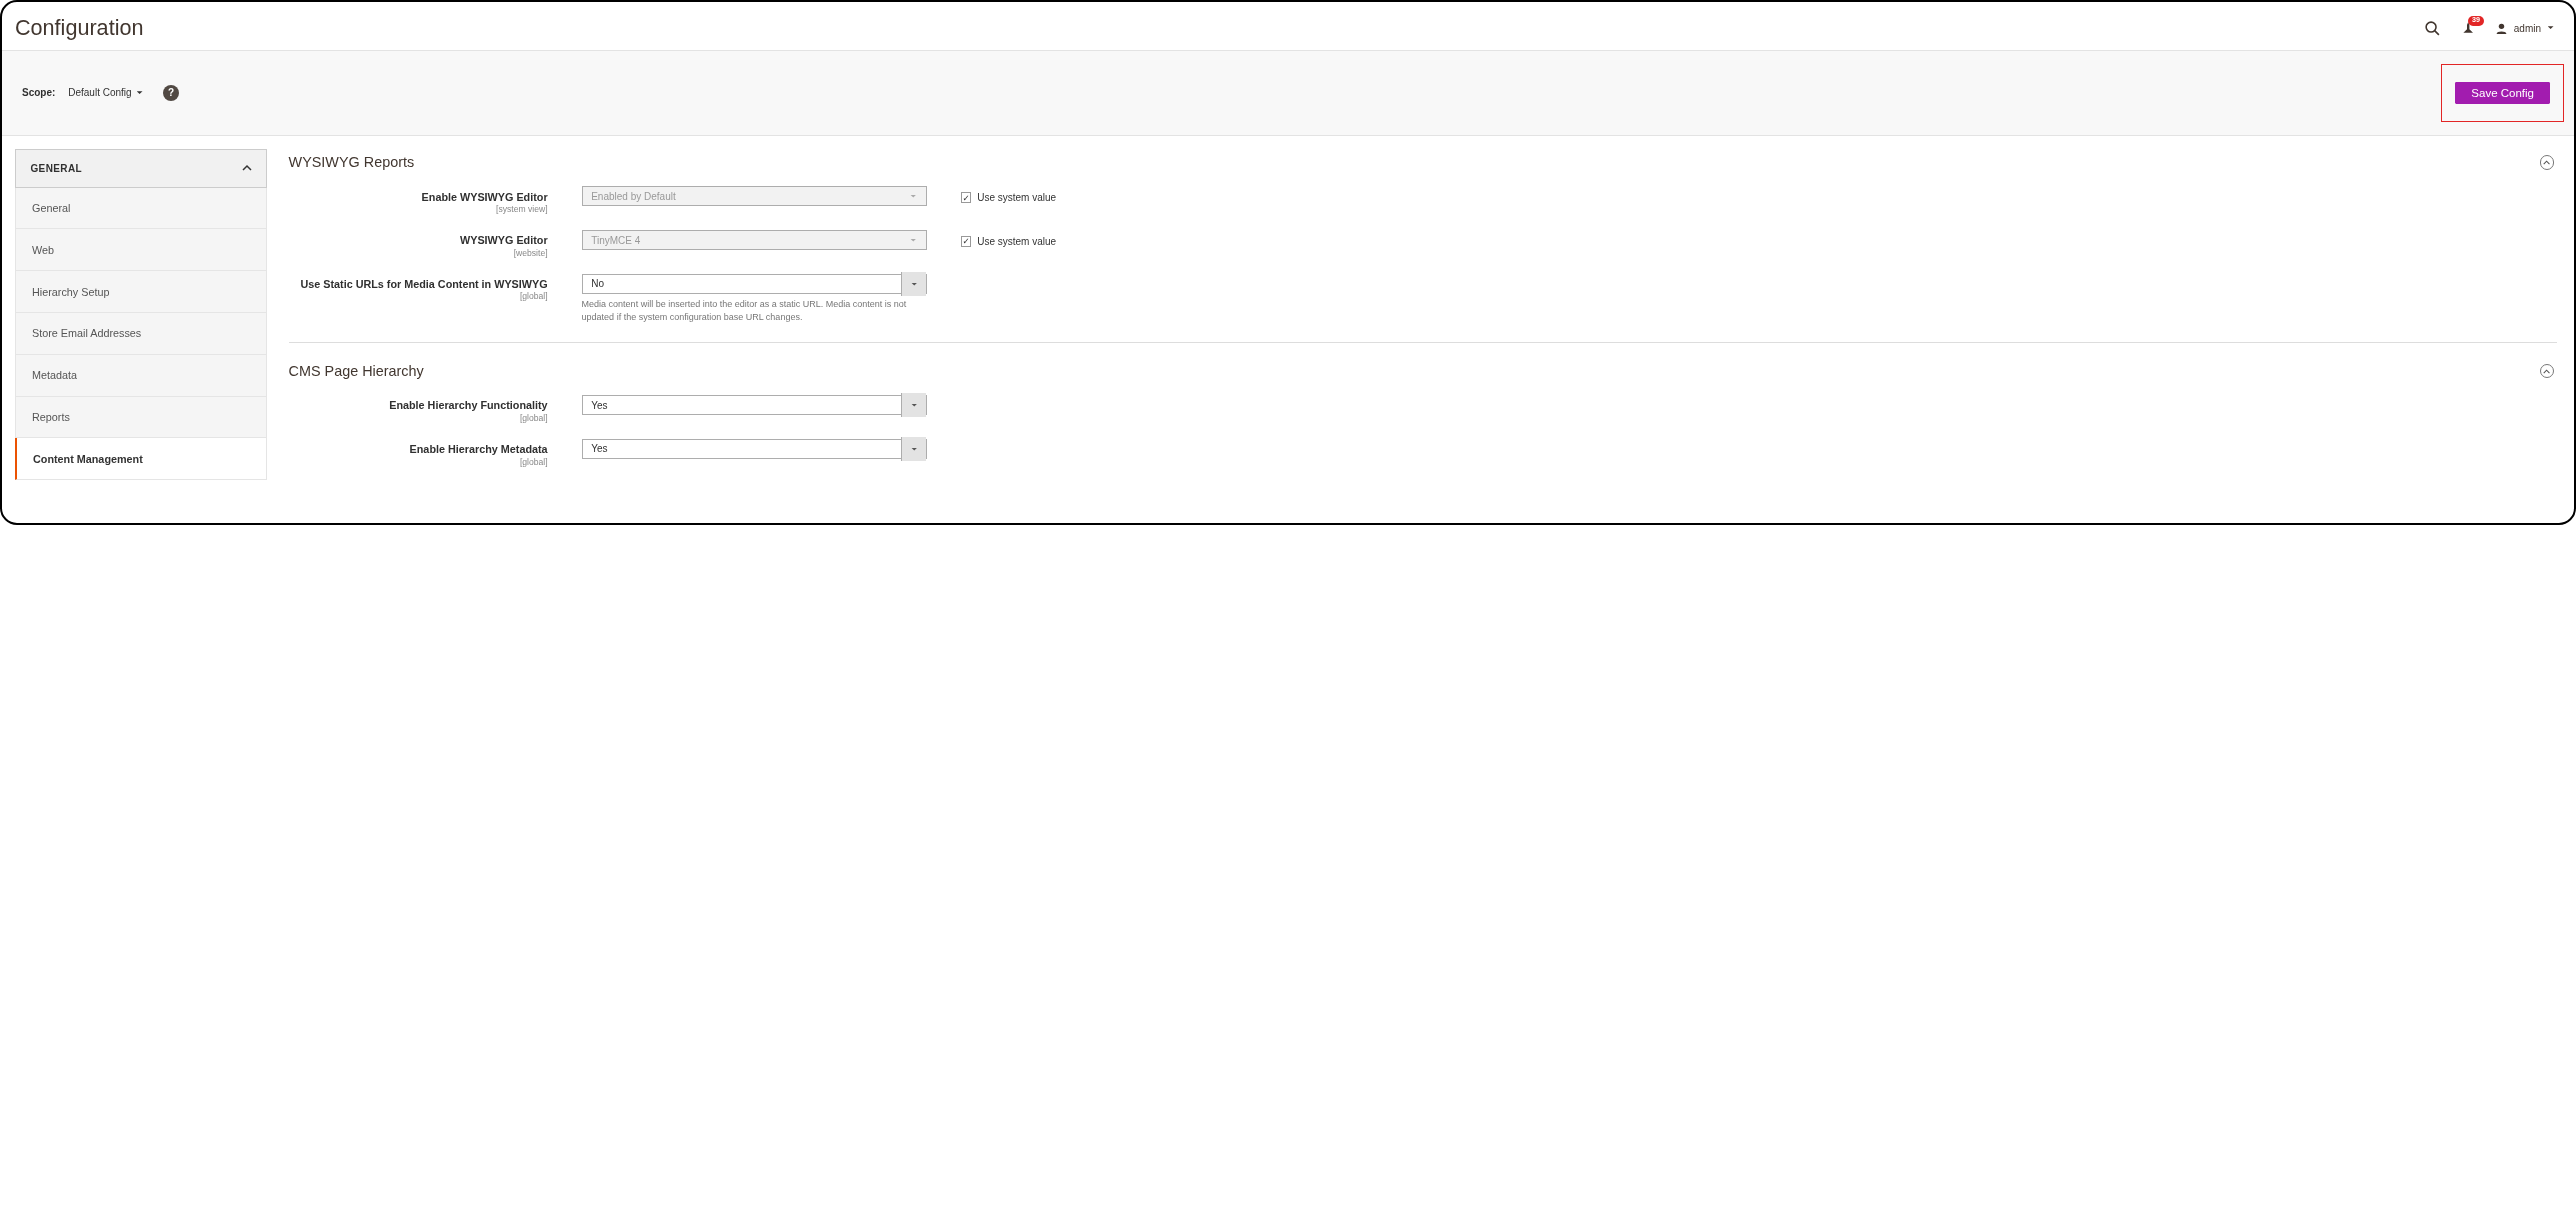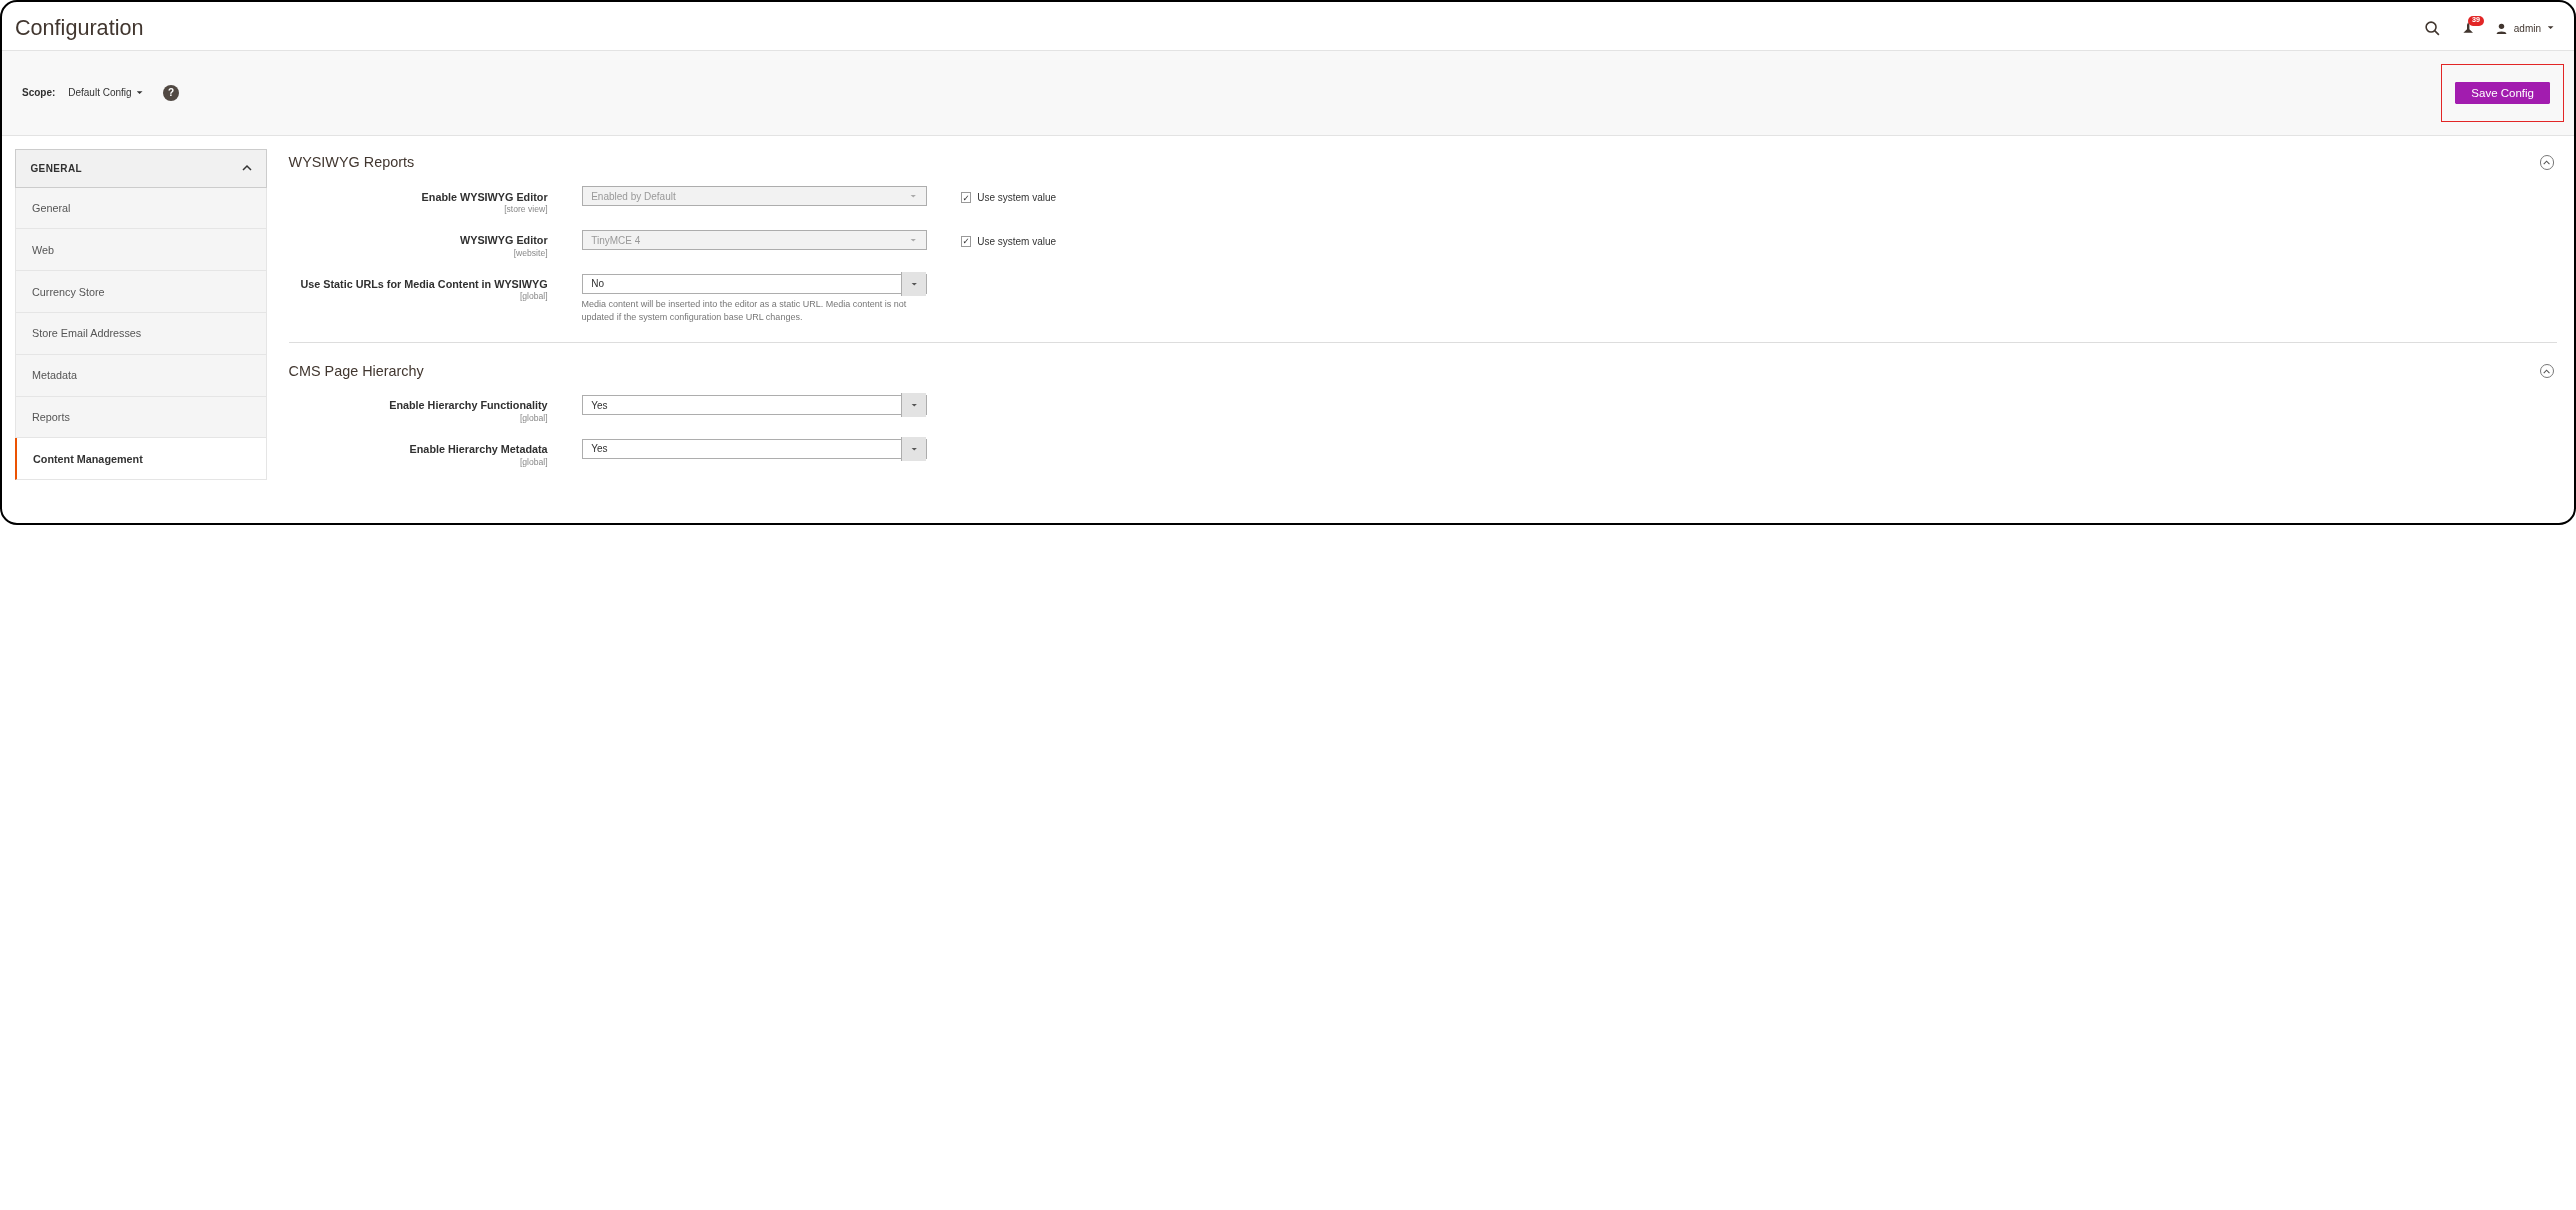--- a/index.html
+++ b/index.html
@@ -220,42 +220,42 @@
   <div class="body">
     <div class="sidebar">
       <div class="group-header">
         <span>GENERAL</span>
         <svg width="10" height="10" viewBox="0 0 10 10" fill="none" stroke="#333" stroke-width="1.5">
             <path d="M1 7 L5 3 L9 7"></path>
           </svg>
       </div>
       <div class="sidebar-item"><span>General</span></div>
       <div class="sidebar-item"><span>Web</span></div>
-      <div class="sidebar-item"><span>Currency Store</span></div>
+      <div class="sidebar-item"><span>Hierarchy Setup</span></div>
       <div class="sidebar-item"><span>Store Email Addresses</span></div>
       <div class="sidebar-item"><span>Metadata</span></div>
       <div class="sidebar-item"><span>Reports</span></div>
       <div class="sidebar-item active"><span>Content Management</span></div>
     </div>
 
     <div class="main">
 
       <div class="section-head">
         <span class="section-title">WYSIWYG Reports</span>
         <span class="collapse-icon">
           <svg width="7.2" height="7.2" viewBox="0 0 10 10" fill="none" stroke="#555" stroke-width="1.5">
               <path d="M1 7 L5 3 L9 7"></path>
             </svg>
         </span>
       </div>
 
       <div class="form-row">
         <div class="label-col">
           <span class="field-label">Enable WYSIWYG Editor</span>
-          <span class="field-scope">[store view]</span>
+          <span class="field-scope">[system view]</span>
         </div>
         <div class="control-col">
           <div class="select disabled">
             <span>Enabled by Default</span>
             <span class="select-arrow">
                 <svg width="6.5" height="6.5" viewBox="0 0 10 10" fill="#aaa">
                   <path d="M1 3 L5 7 L9 3 Z"></path>
                 </svg>
               </span>
           </div>

